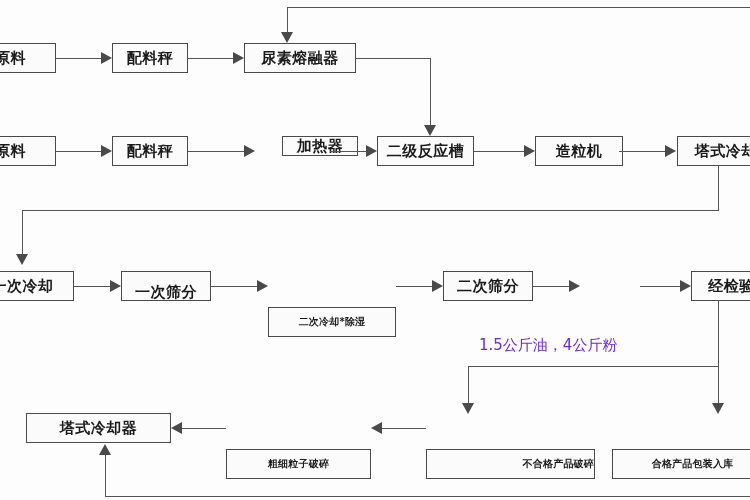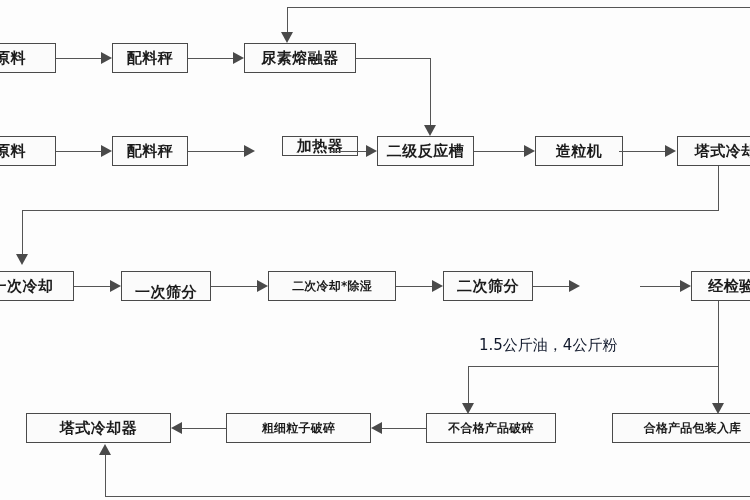--- a/index.html
+++ b/index.html
@@ -24,21 +24,21 @@
     color: #1b1b1b;
     display: flex;
     align-items: center;
     justify-content: center;
     font-size: 15px;
     font-weight: 700;
     letter-spacing: 0.5px;
     white-space: nowrap;
     line-height: 1;
   }
-  .node.small { font-size: 12px; letter-spacing: 0.2px; }
+  .node.small { font-size: 10px; letter-spacing: 0.2px; margin-top: 36px; }
   .node.clipped-left { border-left: none; }
   .node.clipped-right { border-right: none; }
   .edge {
     position: absolute;
     background: #555555;
   }
   .edge.h { height: 1px; }
   .edge.v { width: 1px; }
   .arrow {
     position: absolute;
@@ -58,21 +58,21 @@
     border-width: 11px 6px 0 6px;
     border-color: #4a4a4a transparent transparent transparent;
   }
   .arrow.up {
     border-width: 0 6px 11px 6px;
     border-color: transparent transparent #4a4a4a transparent;
   }
   .annotation {
     position: absolute;
     font-size: 15px;
-    color: #0f172a;
+    color: #6d28d9;
     white-space: nowrap;
     font-family: "DejaVu Sans", "Liberation Sans", sans-serif;
   }
 </style>
 </head>
 <body>
 
 <div id="diagram">
 
   <div class="node clipped-left" style="left:-34px; top:43px; width:90px; height:30px;">
@@ -199,21 +199,21 @@
   <div class="edge h" style="left:182px; top:428px; width:44px;"></div>
   <div class="arrow left" style="left:171px; top:422px;"></div>
 
   <div class="node small" style="left:226px; top:413px; width:145px; height:30px;">
     <span>粗细粒子破碎</span>
   </div>
 
   <div class="edge h" style="left:382px; top:428px; width:44px;"></div>
   <div class="arrow left" style="left:371px; top:422px;"></div>
 
-  <div class="node small" style="left:426px; top:413px; width:130px; height:30px;">
+  <div class="node small" style="left:426px; top:413px; width:169px; height:30px;justify-content:flex-end;">
     <span>不合格产品破碎</span>
   </div>
 
   <div class="node small clipped-right" style="left:612px; top:413px; width:160px; height:30px;">
     <span>合格产品包装入库</span>
   </div>
 
   <div class="edge h" style="left:105px; top:496px; width:645px;"></div>
   <div class="edge v" style="left:105px; top:455px; height:41px;"></div>
   <div class="arrow up" style="left:99px; top:444px;"></div>

